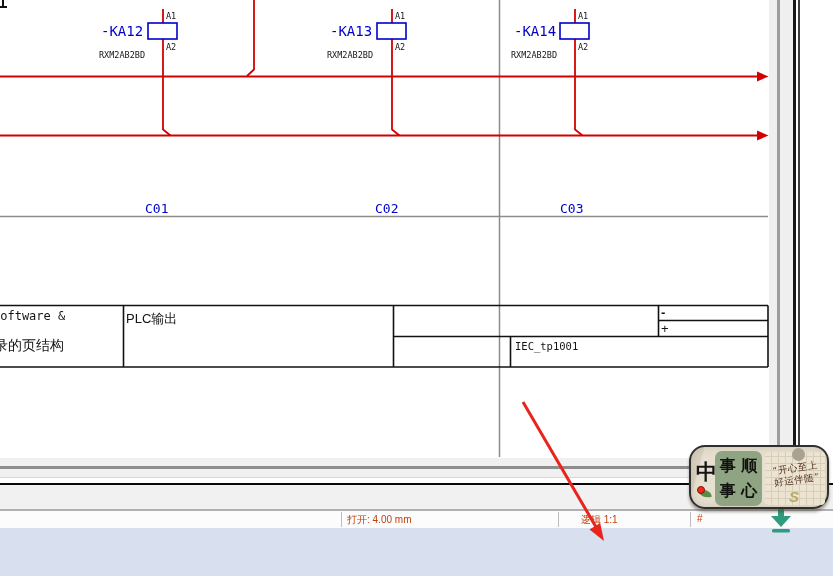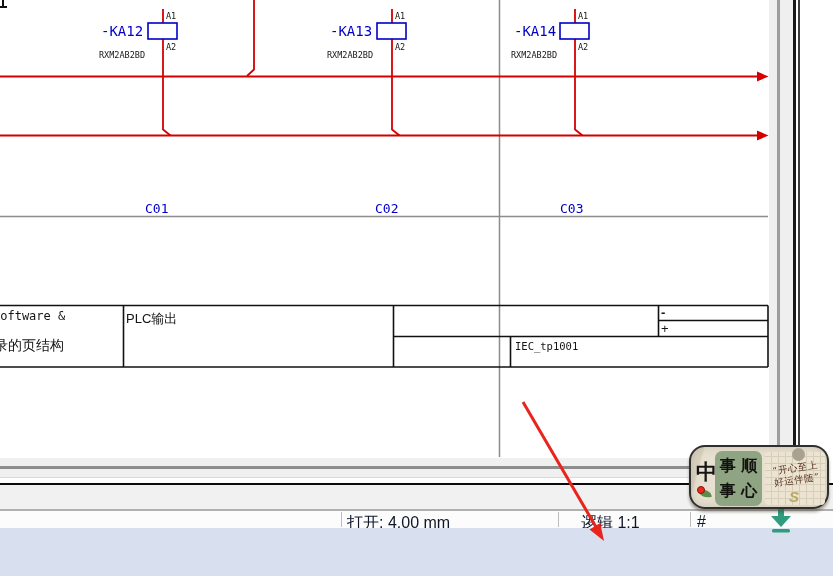--- a/index.html
+++ b/index.html
@@ -21,21 +21,21 @@
 
   
   .htrack   { position:absolute; left:0; top:458px; width:793px; height:20px; background:#f0f0f0; z-index:2; }
   .hthumb   { position:absolute; left:0; top:466px; width:793px; height:3px; background:#8d8d8d; z-index:3; }
   .hfaint   { position:absolute; left:0; top:477px; width:793px; height:1px; background:#d8d8d8; z-index:3; }
   .blackbar { position:absolute; left:0; top:483px; width:833px; height:2px; background:#0a0a0a; z-index:4; }
   .statrow1 { position:absolute; left:0; top:485px; width:833px; height:24px; background:#f1f1f1; z-index:2; }
   .grayline { position:absolute; left:0; top:509px; width:833px; height:2px; background:#b0b0b0; z-index:3; }
   .statrow2 { position:absolute; left:0; top:511px; width:833px; height:17px; background:#fcfcfc; z-index:2; }
   .stat-sep { position:absolute; top:512px; width:1px; height:15px; background:#bdbdbd; z-index:3; }
-  .stat-txt { position:absolute; top:513px; font-size:16px; color:#0f172a; white-space:nowrap; z-index:3; }
+  .stat-txt { position:absolute; top:513px; font-size:10px; color:#c2410c; white-space:nowrap; z-index:3; }
 
   
   .taskbar  { position:absolute; left:0; top:528px; width:833px; height:48px; background:#d8dfee; z-index:5; }
   .tray-ic  { position:absolute; top:545px; display:flex; align-items:center; justify-content:center; }
   .ime-ch   { font-size:15px; font-weight:bold; color:#3d3d3d; }
   .sogou-s  { font-size:17px; font-weight:900; color:#f4500c; text-shadow:0 1px 0 #b23a0a; font-family:"DejaVu Sans", sans-serif; }
   .clock    { position:absolute; right:16px; top:540px; text-align:right; font-size:12px; line-height:14px; color:#111; }
 
   
   .widget { position:absolute; left:689px; top:445px; width:140px; height:64px;

